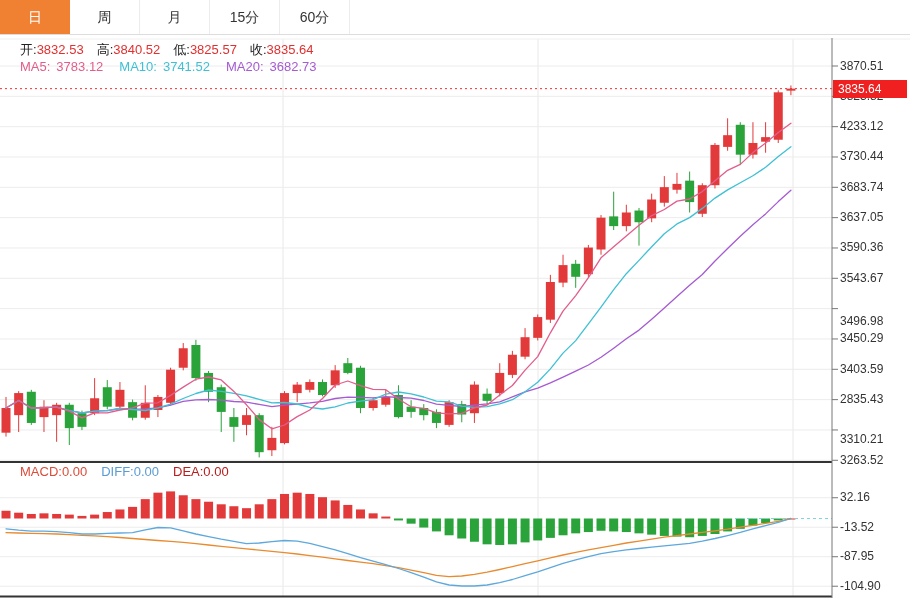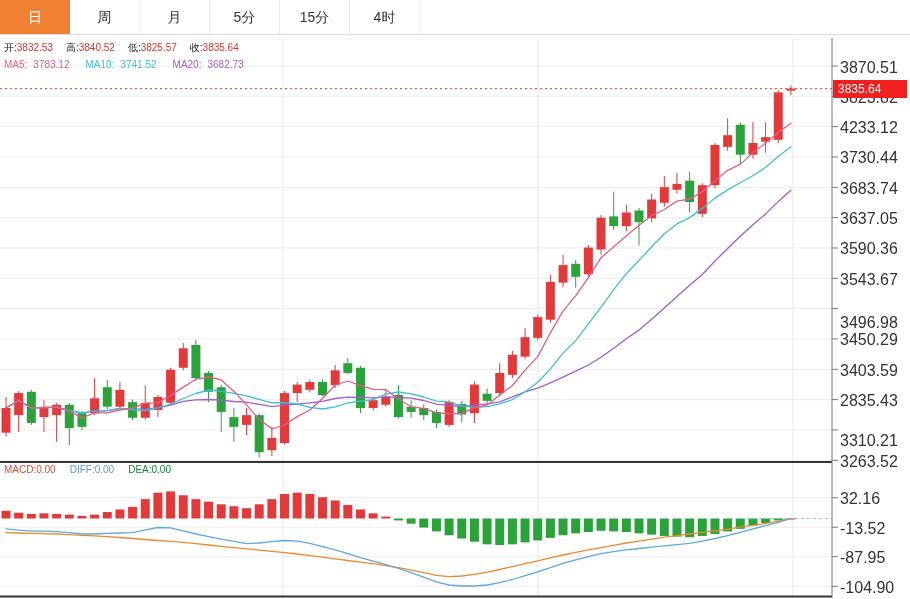--- a/index.html
+++ b/index.html
@@ -11,49 +11,48 @@
   #tabbar{
     position:absolute;left:0;top:0;width:910px;height:35px;background:#fff;
     border-bottom:1px solid #ddd;display:flex;box-sizing:border-box;z-index:4;
   }
   .tab{
     width:70px;height:34px;line-height:34px;text-align:center;font-size:14px;color:#333;
     border-right:1px solid #ececec;box-sizing:border-box;cursor:pointer;user-select:none;
   }
   .tab.active{color:#fff;border-right:none;}
   
-  .hdr{position:absolute;left:4px;font-size:10px;white-space:nowrap;z-index:3;}
+  .hdr{position:absolute;left:20px;font-size:13px;white-space:nowrap;z-index:3;}
   #quote-bar{top:41px;}
   #quote-bar .ql{color:#222;}
   #quote-bar .qv{color:#e03030;margin-right:13px;}
   #ma-bar{top:59px;}
   #ma-bar span{margin-right:6px;}
   #ma-bar .gap{margin-right:16px;}
   #macd-header{top:464px;}
   #macd-header span{margin-right:14px;}
   
   .axlabel{
-    position:absolute;left:840px;font-size:16px;color:#333;z-index:2;white-space:nowrap;
+    position:absolute;left:840px;font-size:12px;color:#333;z-index:2;white-space:nowrap;
   }
   #price-tag{
     position:absolute;left:833px;top:80px;width:74px;height:18px;line-height:18px;
     color:#fff;font-size:12px;padding-left:5px;z-index:5;box-sizing:border-box;
   }
   #chart-svg{position:absolute;left:0;top:0;z-index:1;}
 </style>
 </head>
 <body>
 
 <div id="tabbar">
     <div class="tab active" style="background: rgb(240, 129, 51);">日</div>
     <div class="tab">周</div>
     <div class="tab">月</div>
-    <div class="tab">5分</div>
     <div class="tab">15分</div>
-    <div class="tab">4时</div>
+    <div class="tab">60分</div>
   </div>
 
 <svg id="chart-svg" width="910" height="599">
     <line x1="283" y1="39" x2="283" y2="596" stroke="#e8e8e8" stroke-width="1"></line>
     <line x1="538" y1="39" x2="538" y2="596" stroke="#e8e8e8" stroke-width="1"></line>
     <line x1="793" y1="39" x2="793" y2="596" stroke="#e8e8e8" stroke-width="1"></line>
     <line x1="0" y1="66" x2="832" y2="66" stroke="#ececec" stroke-width="1"></line>
     <line x1="832" y1="66" x2="838" y2="66" stroke="#777" stroke-width="1"></line>
     <line x1="0" y1="96.32881659802791" x2="832" y2="96.32881659802791" stroke="#ececec" stroke-width="1"></line>
     <line x1="832" y1="96.32881659802791" x2="838" y2="96.32881659802791" stroke="#777" stroke-width="1"></line>
@@ -293,21 +292,21 @@
 
 <div class="hdr" id="quote-bar">
   <span class="ql">开:</span><span class="qv">3832.53</span><span class="ql">高:</span><span class="qv">3840.52</span><span class="ql">低:</span><span class="qv">3825.57</span><span class="ql">收:</span><span class="qv">3835.64</span>
 </div>
 
 <div class="hdr" id="ma-bar">
   <span id="ma5l" style="color: rgb(226, 93, 140);">MA5:</span><span id="ma5v" class="gap" style="color: rgb(226, 93, 140);">3783.12</span><span id="ma10l" style="color: rgb(63, 192, 212);">MA10:</span><span id="ma10v" class="gap" style="color: rgb(63, 192, 212);">3741.52</span><span id="ma20l" style="color: rgb(165, 91, 209);">MA20:</span><span id="ma20v" style="color: rgb(165, 91, 209);">3682.73</span>
 </div>
 
 <div class="hdr" id="macd-header">
-  <span id="macdv" style="color: rgb(221, 75, 57);">MACD:0.00</span><span id="diffv" style="color: rgb(91, 155, 213);">DIFF:0.00</span><span id="deav" style="color: #15803d;">DEA:0.00</span>
+  <span id="macdv" style="color: rgb(221, 75, 57);">MACD:0.00</span><span id="diffv" style="color: rgb(91, 155, 213);">DIFF:0.00</span><span id="deav" style="color: #b91c1c;">DEA:0.00</span>
 </div>
 
 <div id="price-axis">
     <div class="axlabel" style="top: 58.5px;">3870.51</div>
     <div class="axlabel" style="top: 88.8288px;">3823.82</div>
     <div class="axlabel" style="top: 119.158px;">4233.12</div>
     <div class="axlabel" style="top: 149.486px;">3730.44</div>
     <div class="axlabel" style="top: 179.822px;">3683.74</div>
     <div class="axlabel" style="top: 210.151px;">3637.05</div>
     <div class="axlabel" style="top: 240.479px;">3590.36</div>

